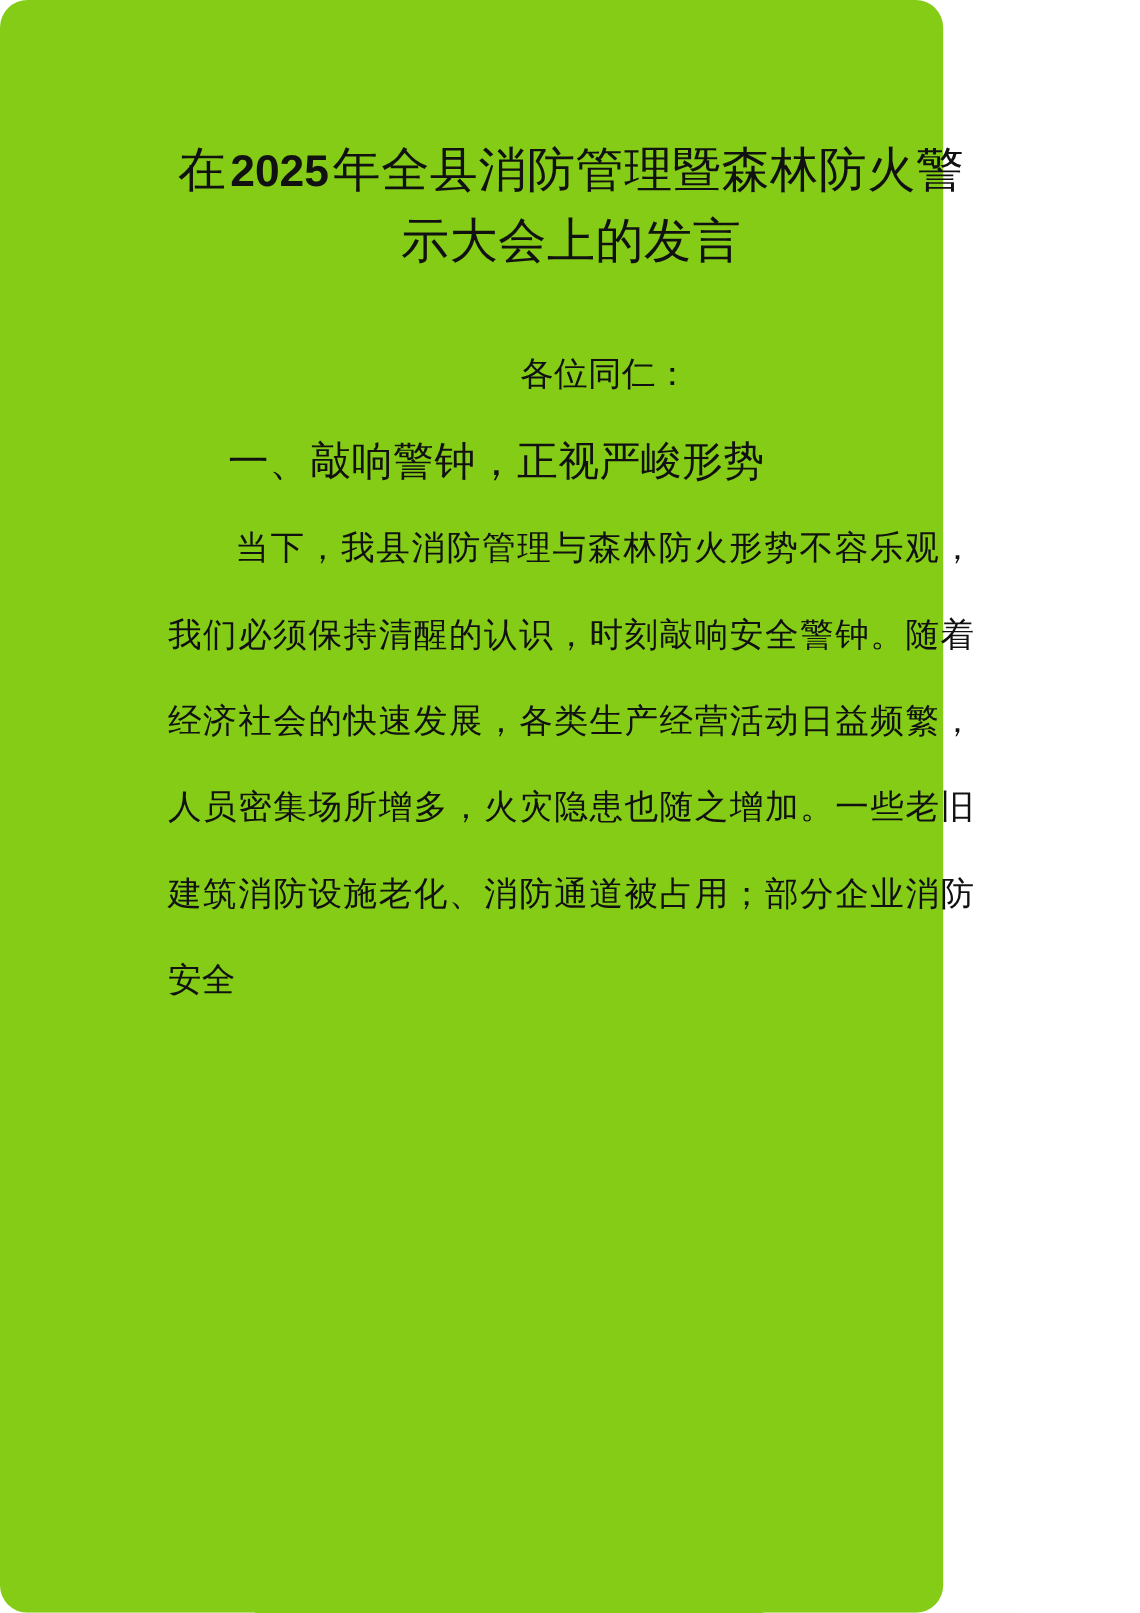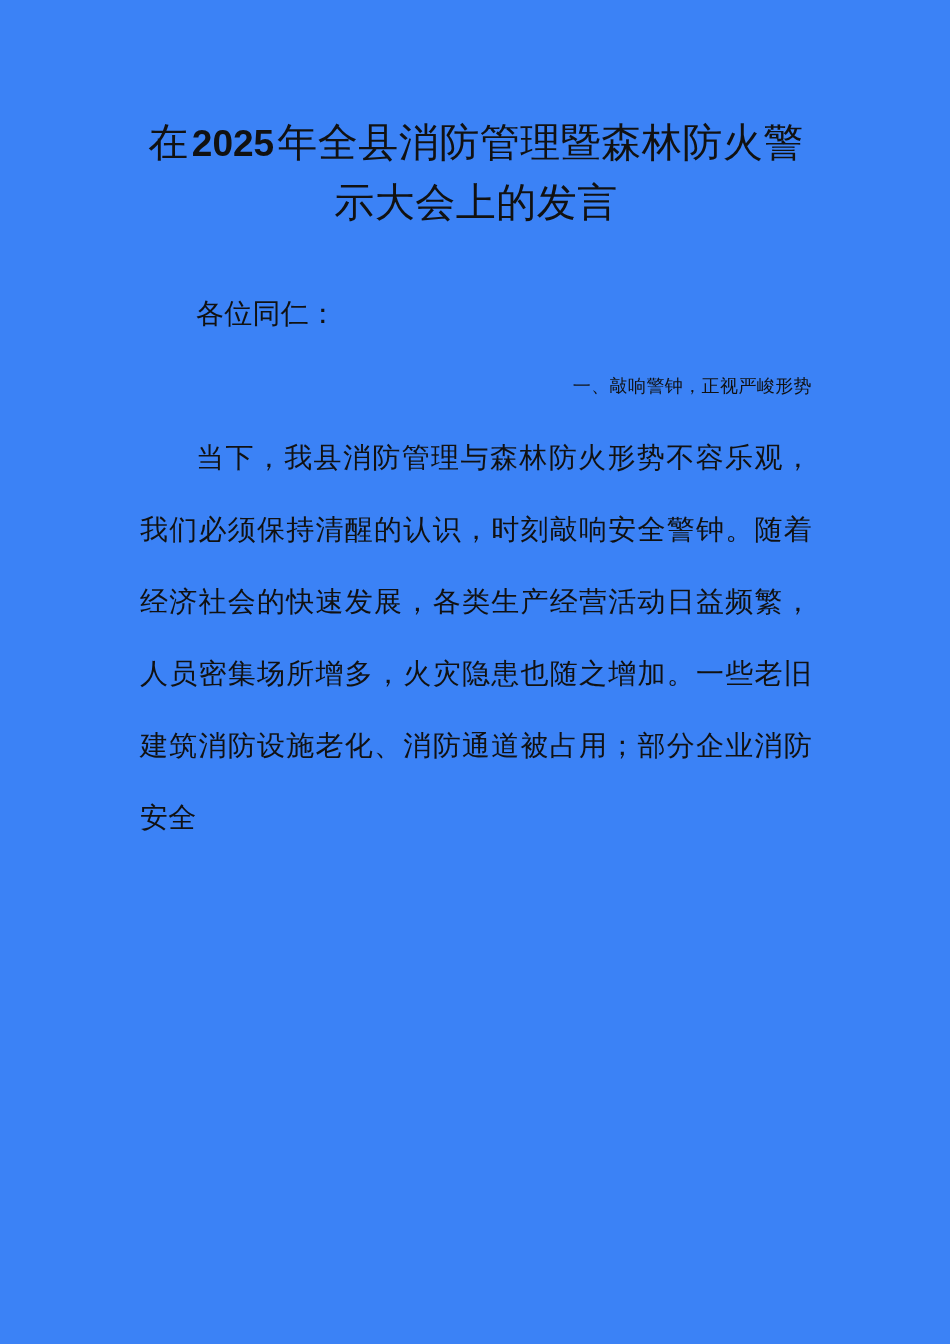--- a/index.html
+++ b/index.html
@@ -11,24 +11,25 @@
     width: 950px;
     height: 1344px;
     overflow: hidden;
     font-family: "DejaVu Serif", "Liberation Serif", serif;
     color: #000000;
     -webkit-font-smoothing: antialiased;
   }
 
   .page {
     position: relative;
-    width: 950px;
+    width: 786px;
     height: 1344px;
-    background: #3b82f6;
+    background: #84cc16;
     box-sizing: border-box;
+    border-radius: 23px;
   }
 
   .content {
     position: absolute;
     left: 140px;
     top: 0;
     width: 672px;
   }
 
   
@@ -73,32 +74,32 @@
   }
   p.para .num {
     font-family: "Liberation Sans", sans-serif;
     font-weight: 700;
     font-size: 26px;
     padding: 0 2px;
   }
 
   
   p.para.short {
-    text-align: left;
+    text-align: center;
     font-family: Liberation Serif, serif;
   }
 
   
   p.section-heading {
     margin: 0;
     padding: 0;
     font-family: Liberation Sans, sans-serif;
-    font-size: 18px;
+    font-size: 34px;
     line-height: 72px;
-    text-align: right;
+    text-align: left;
     text-indent: 50px;
     letter-spacing: 0.4px;
     color: #111111;
   }
 </style>
 </head>
 <body>
 
 <div class="page">
   <div class="content">

